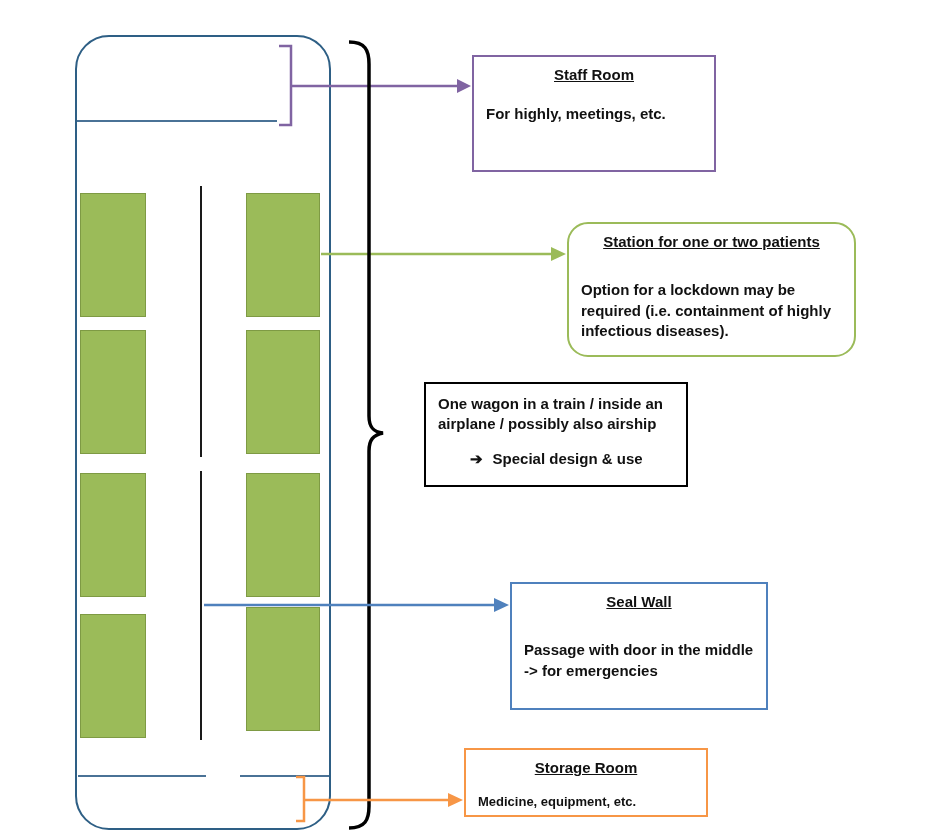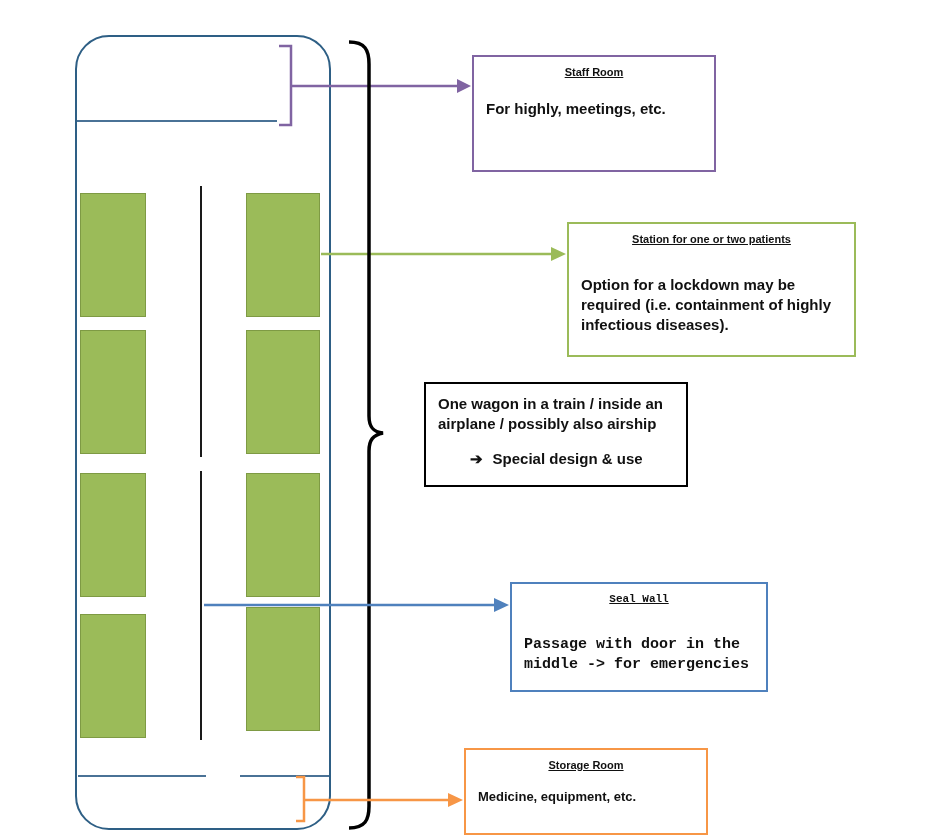--- a/index.html
+++ b/index.html
@@ -54,25 +54,25 @@
     font-weight:bold;
     font-size:15px;
     line-height:1.35;
     color:#111;
     z-index:3;
   }
   .callout .title {
     display:block;
     text-align:center;
     text-decoration:underline;
-    font-size:11px;
+    font-size:15px;
   }
   .callout p { margin-top:19px; }
   .callout.purple { border-color:#8064a2; }
-  .callout.green  { border-color:#9bbb59; }
+  .callout.green  { border-color:#9bbb59;border-radius:21px; }
   .callout.black  { border-color:#000000; border-width:2.5px; }
   .callout.blue   { border-color:#4f81bd; }
   .callout.orange { border-color:#f79646; }
 
   .callout.black .note-body { margin-top:2px; }
   .callout.black .emph-line { margin-top:14px; padding-left:32px; }
   .callout.black .bullet { margin-right:10px; }
 
   .callout.orange .body-small { font-size:13px; margin-top:15px; }
   .callout.green p, .callout.blue p { margin-top:28px; }
@@ -129,23 +129,23 @@
     <p>Option for a lockdown may be required (i.e. containment of highly infectious diseases).</p>
   </div>
 
   <div class="callout black" style="left:424px; top:382px; width:264px; height:105px;">
     <p class="note-body">One wagon in a train / inside an airplane / possibly also airship</p>
     <p class="emph-line">
       <span class="bullet">➔</span><span>Special design &amp; use</span>
     </p>
   </div>
 
-  <div class="callout blue" style="left:510px; top:582px; width:258px; height:110px;font-family:Liberation Mono, monospace;">
+  <div class="callout blue" style="left:510px; top:582px; width:258px; height:128px;">
     <span class="title">Seal Wall</span>
     <p>Passage with door in the middle -&gt; for emergencies</p>
   </div>
 
-  <div class="callout orange" style="left:464px; top:748px; width:244px; height:87px;">
+  <div class="callout orange" style="left:464px; top:748px; width:244px; height:69px;">
     <span class="title">Storage Room</span>
     <p class="body-small">Medicine, equipment, etc.</p>
   </div>
 
 </div>
 
 </body></html>

